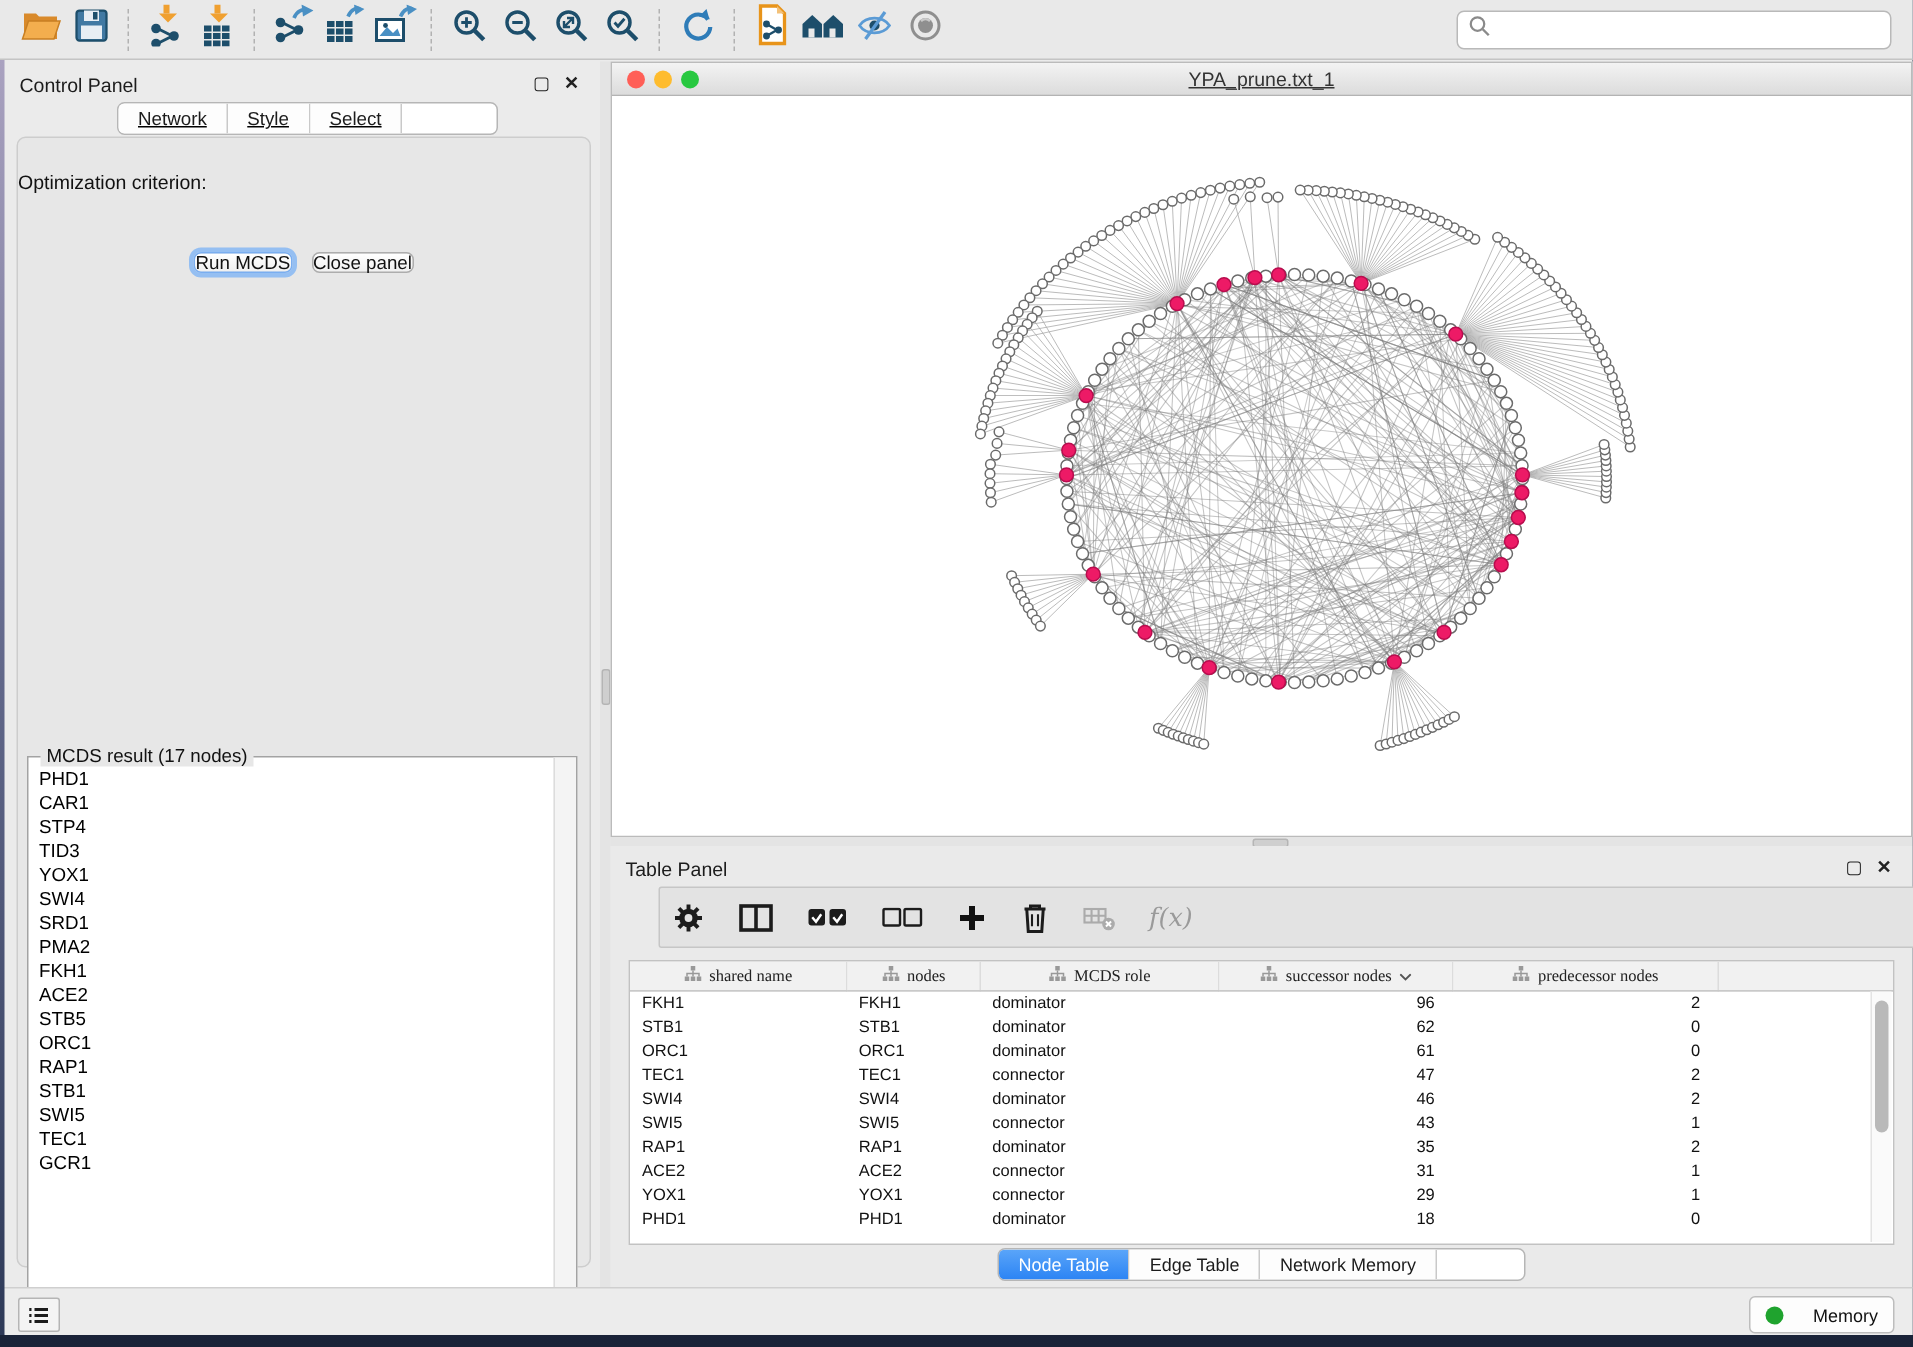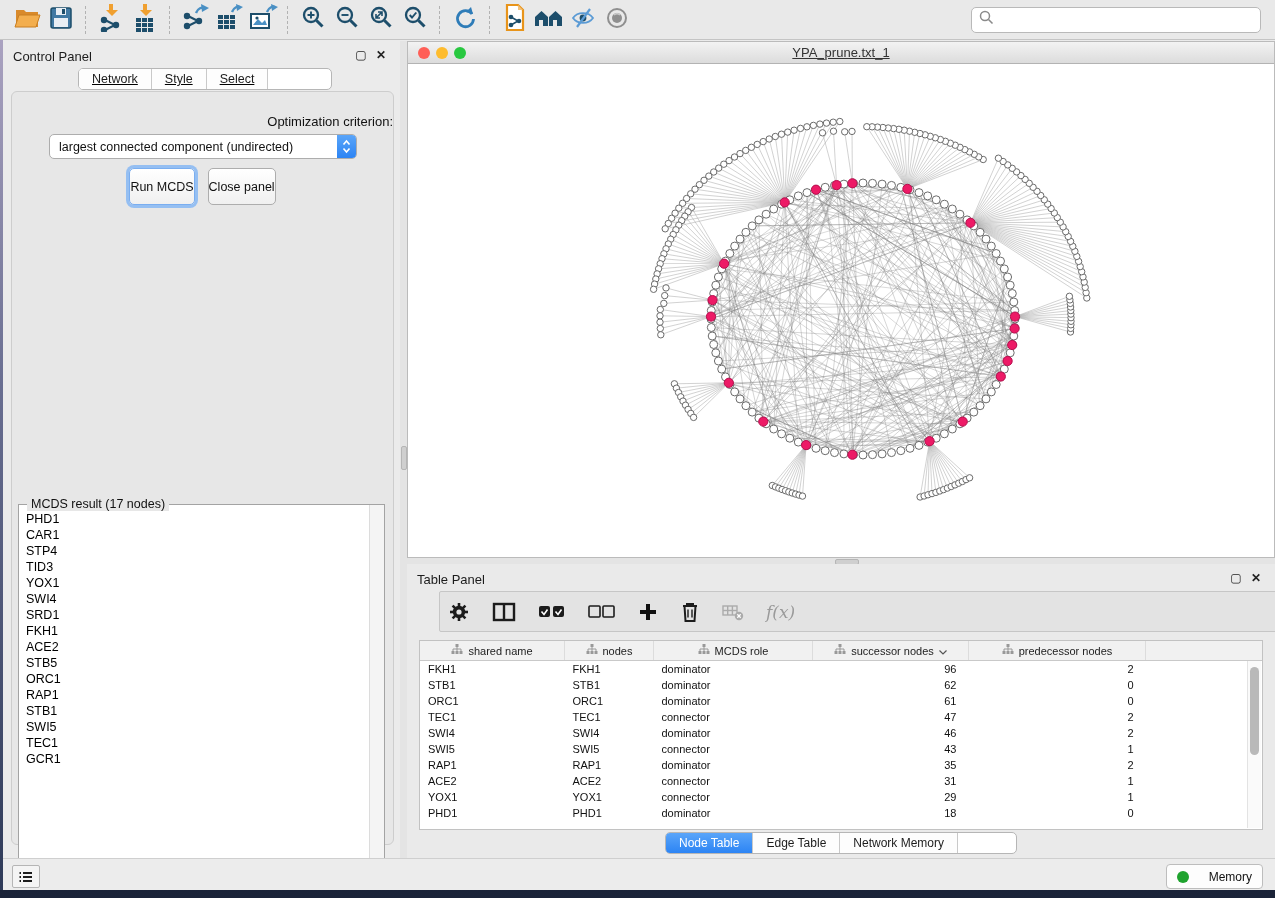--- a/index.html
+++ b/index.html
@@ -23,27 +23,27 @@
   .panel-ctl{position:absolute;top:7px;font-size:12px;color:#222;width:14px;text-align:center;cursor:default;}
   .float-ctl{right:32px;} .close-ctl{right:12px;font-weight:bold;}
   .seg-group{display:flex;border:1px solid #b6b6b6;border-radius:5px;overflow:hidden;background:#fff;height:20px;}
   .seg{display:flex;align-items:center;justify-content:center;padding:0 13px;font-size:12.5px;color:#1c1c1c;
     border-right:1px solid #c9c9c9;background:#fdfdfd;cursor:default;}
   .seg:last-child{border-right:none;margin-top:32px;}
   .seg.active{background:linear-gradient(180deg,#5aa5f9,#2c84f4);color:#fff;}
   #cp-tabs{position:absolute;left:75px;top:27px;z-index:3;text-decoration:underline;}
   #cp-body{position:absolute;left:8px;top:50px;width:381px;height:752px;background:#e7e7e7;
     border:1px solid #cdcdcd;border-radius:6px;}
-  #opt-label{position:absolute;left:0;top:22px;width:100%;text-align:right;font-size:13px;color:#111;}
+  #opt-label{position:absolute;left:0;top:22px;width:100%;text-align:left;font-size:13px;color:#111;}
   #criterion{position:absolute;left:37px;top:42px;width:306px;height:23px;background:#fff;border:1px solid #adadad;
     border-radius:5px;display:flex;align-items:center;font-size:12.5px;color:#111;cursor:default;}
   #criterion .cap{margin-left:auto;width:19px;height:23px;border-radius:0 4px 4px 0;
     background:linear-gradient(180deg,#5aa5f9,#2c84f4);display:flex;align-items:center;justify-content:center;}
   #criterion .val{padding-left:9px;}
-  .btn{height:37px;padding:0 0;background:linear-gradient(180deg,#ffffff,#f0f0f0);
+  .btn{height:14px;padding:0 0;background:linear-gradient(180deg,#ffffff,#f0f0f0);
     border:1px solid #adadad;border-radius:5px;font-size:12.5px;color:#111;
     display:inline-flex;align-items:center;cursor:default;}
   .btn.focused{box-shadow:0 0 0 3px rgba(95,165,250,.6);border-color:#7aaef0;}
   #cp-buttons{position:absolute;left:0;top:76px;width:100%;display:flex;justify-content:center;gap:13px;}
   #result-group{position:absolute;left:6px;top:412px;width:365px;height:372px;background:#fff;
     border:1px solid #a3a3a3;margin:0;padding:0;}
   #result-legend{position:absolute;left:8px;top:-8px;background:#e7e7e7;padding:0 4px;font-size:12.5px;color:#111;}
   #result-list{position:absolute;left:1px;top:6px;right:15px;bottom:1px;overflow:hidden;font-size:12.5px;color:#000;}
   .list-item{height:16px;line-height:16px;padding-left:6px;}
   #result-scroll{position:absolute;right:0;top:0;bottom:0;width:14px;background:#f4f4f4;border-left:1px solid #dcdcdc;}
@@ -65,21 +65,21 @@
   
   #table-panel{position:absolute;left:407px;top:564px;width:868px;height:294px;background:#eaeaea;}
   #tp-toolbar{position:absolute;left:12px;top:27px;width:844px;height:41px;background:#e3e3e3;
     border:1px solid #c6c6c6;border-radius:2px;display:flex;align-items:center;gap:22px;padding-left:8px;box-sizing:border-box;margin-left:20px;}
   .tpi{display:flex;align-items:center;cursor:default;}
   .fx{font-family:"DejaVu Serif",serif;font-style:italic;color:#9a9a9a;font-size:17px;}
   #node-table{position:absolute;left:12px;top:76px;width:844px;height:190px;background:#fff;
     border:1px solid #c2c2c2;box-sizing:border-box;overflow:hidden;}
   table{border-collapse:collapse;width:830px;table-layout:fixed;}
   th{height:19px;background:#f1f1f1;border-right:1px solid #dcdcdc;border-bottom:1px solid #c9c9c9;
-    font-size:11px;font-weight:normal;color:#222;text-align:center;padding:0 4px;white-space:nowrap;overflow:hidden;}
+    font-size:11px;font-weight:normal;color:#222;text-align:center;padding:0 4px;white-space:nowrap;overflow:hidden;font-family:Liberation Serif, serif;}
   th .th-inner{display:flex;align-items:center;justify-content:center;gap:5px;}
   td{height:16px;font-size:11px;color:#111;padding:0 8px;white-space:nowrap;overflow:hidden;}
   td.num{text-align:right;padding-right:12px;}
   #tbl-scroll{position:absolute;right:1px;top:20px;bottom:1px;width:13px;background:#fafafa;border-left:1px solid #e3e3e3;}
   #tbl-thumb{position:absolute;left:2px;top:6px;width:9px;height:88px;background:#b9b9b9;border-radius:5px;}
   #tp-tabs{position:absolute;left:0;top:268px;width:100%;display:flex;justify-content:center;}
   #tp-tabs .seg{font-size:12px;}
   
   #status-bar{position:absolute;left:0;top:858px;width:1275px;height:32px;background:#ececec;border-top:1px solid #cfcfcf;box-sizing:border-box;}
   #list-btn{position:absolute;left:12px;top:6px;width:26px;height:21px;background:#f4f4f4;border:1px solid #b5b5b5;
@@ -282,43 +282,35 @@
     <div class="panel-ctl float-ctl">▢</div>
     <div class="panel-ctl close-ctl">✕</div>
     <div id="cp-tabs" class="seg-group">
       <div class="seg">Network</div>
       <div class="seg">Style</div>
       <div class="seg">Select</div>
       <div class="seg active">MCDS</div>
     </div>
     <div id="cp-body">
       <div id="opt-label">Optimization criterion:</div>
-      <div id="criterion">
-        <span class="val">largest connected component (undirected)</span>
-        <span class="cap">
-          <svg width="9" height="15" viewBox="0 0 9 15">
-              <path d="M1.5 5.5L4.5 2l3 3.5" fill="none" stroke="#fff" stroke-width="1.6"></path>
-              <path d="M1.5 9.5L4.5 13l3-3.5" fill="none" stroke="#fff" stroke-width="1.6"></path>
-            </svg>
-          </span>
-      </div>
       <div id="cp-buttons">
         <button class="btn focused">Run MCDS</button>
         <button class="btn">Close panel</button>
       </div>
       <div id="result-group">
         <div id="result-legend">MCDS result (17 nodes)</div>
         <div id="result-list">
             <div class="list-item">PHD1</div>
             <div class="list-item">CAR1</div>
             <div class="list-item">STP4</div>
             <div class="list-item">TID3</div>
             <div class="list-item">YOX1</div>
             <div class="list-item">SWI4</div>
             <div class="list-item">SRD1</div>
+            <div class="list-item">PMA2</div>
             <div class="list-item">FKH1</div>
             <div class="list-item">ACE2</div>
             <div class="list-item">STB5</div>
             <div class="list-item">ORC1</div>
             <div class="list-item">RAP1</div>
             <div class="list-item">STB1</div>
             <div class="list-item">SWI5</div>
             <div class="list-item">TEC1</div>
             <div class="list-item">GCR1</div>
           </div>

